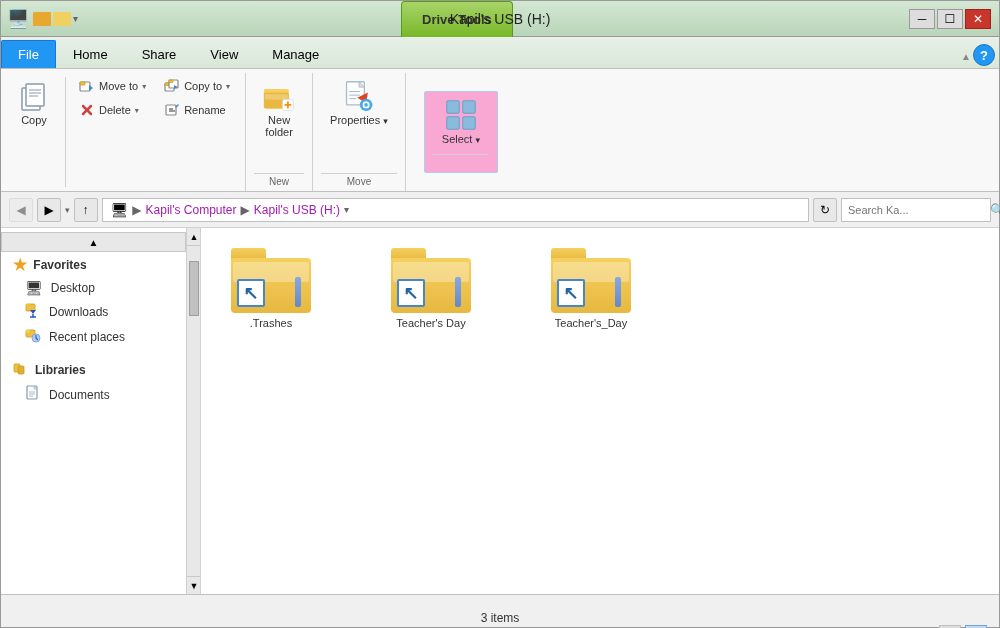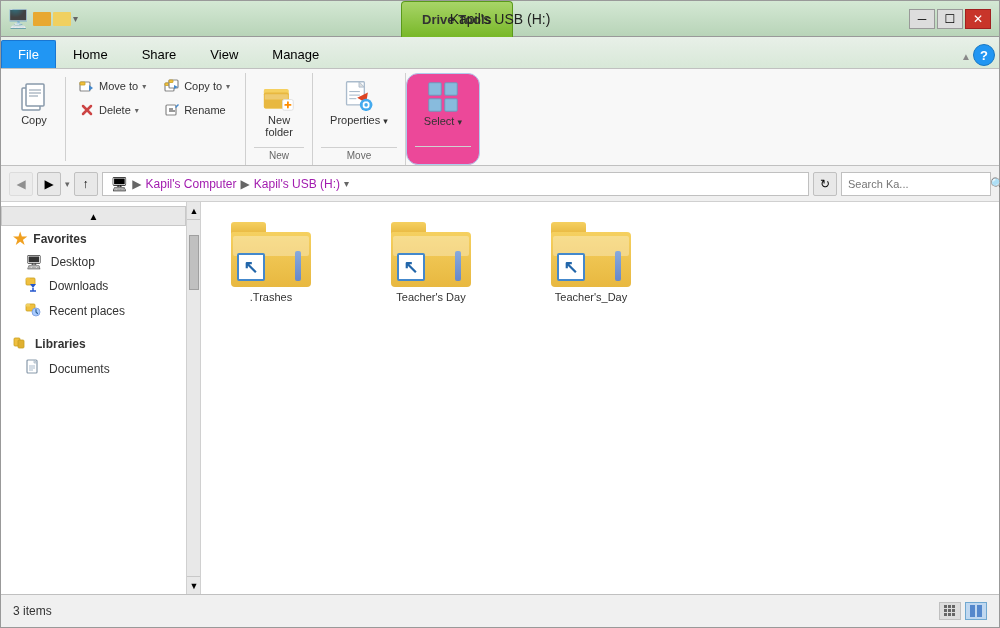--- a/index.html
+++ b/index.html
@@ -65,21 +65,21 @@
     .folder-large { width: 80px; height: 65px; position: relative; }
     .folder-body { width: 80px; height: 55px; background: linear-gradient(to bottom, #f5d060, #e8b840); border-radius: 2px 4px 4px 4px; position: absolute; bottom: 0; }
     .folder-tab { width: 35px; height: 12px; background: linear-gradient(to bottom, #f5d060, #e8b840); border-radius: 3px 3px 0 0; position: absolute; top: 0; left: 0; }
     .folder-shine { width: 76px; height: 20px; background: rgba(255,255,255,0.3); position: absolute; top: 14px; left: 2px; border-radius: 2px; }
     .folder-shortcut { width: 28px; height: 28px; background: white; border: 2px solid #4488cc; border-radius: 2px; position: absolute; bottom: 6px; left: 6px; display: flex; align-items: center; justify-content: center; }
     .shortcut-arrow { color: #2266aa; font-size: 18px; font-weight: bold; }
     .folder-accent { width: 6px; height: 30px; background: linear-gradient(to bottom, #88aadd, #6688cc); position: absolute; right: 10px; bottom: 6px; border-radius: 2px; }
     .file-name { font-size: 11px; color: #333; text-align: center; }
 
     
-    .statusbar { background: #f0f0f0; height: 24px; display: flex; align-items: center; padding: 16px 12px; border-top: 1px solid #c0c0c0; font-size: 12px; color: #333; }
+    .statusbar { background: #f0f0f0; height: 24px; display: flex; align-items: center; padding: 16px 12px; border-top: 1px solid #c0c0c0; font-size: 12px; color: #333; flex-direction: column; }
     .statusbar-right { margin-left: auto; display: flex; gap: 4px; }
     .view-btn { width: 22px; height: 18px; background: #ddd; border: 1px solid #c0c0c0; display: flex; align-items: center; justify-content: center; cursor: pointer; font-size: 11px; }
     .view-btn.active { background: #c0d8f0; border-color: #70a8d0; }
   </style>
 </head>
 <body>
 
 <div class="window">
 
   <div class="titlebar">
@@ -257,21 +257,21 @@
             </div>
             <div class="label">
               <span>Properties</span>
               <span style="font-size:9px;">▾</span>
             </div>
           </div>
         </div>
         <div class="ribbon-group-label">Move</div>
       </div>
 
-      <div class="ribbon-group" style="background:#ec4899;border:1px solid #b0ccee;border-radius:12px;margin:0;">
+      <div class="ribbon-group" style="background:#f9a8d4;border:1px solid #b0ccee;border-radius:2px;margin:18px;">
         <div class="ribbon-group-items">
           <div class="ribbon-btn-large">
             <div class="icon">
               <svg width="36" height="36" viewBox="0 0 36 36">
 
                 <rect x="2" y="2" width="14" height="14" rx="1" fill="#88bbdd" stroke="#6699bb" stroke-width="1"></rect>
                 <rect x="20" y="2" width="14" height="14" rx="1" fill="#88bbdd" stroke="#6699bb" stroke-width="1"></rect>
                 <rect x="2" y="20" width="14" height="14" rx="1" fill="#88bbdd" stroke="#6699bb" stroke-width="1"></rect>
                 <rect x="20" y="20" width="14" height="14" rx="1" fill="#88bbdd" stroke="#6699bb" stroke-width="1"></rect>
               </svg>

